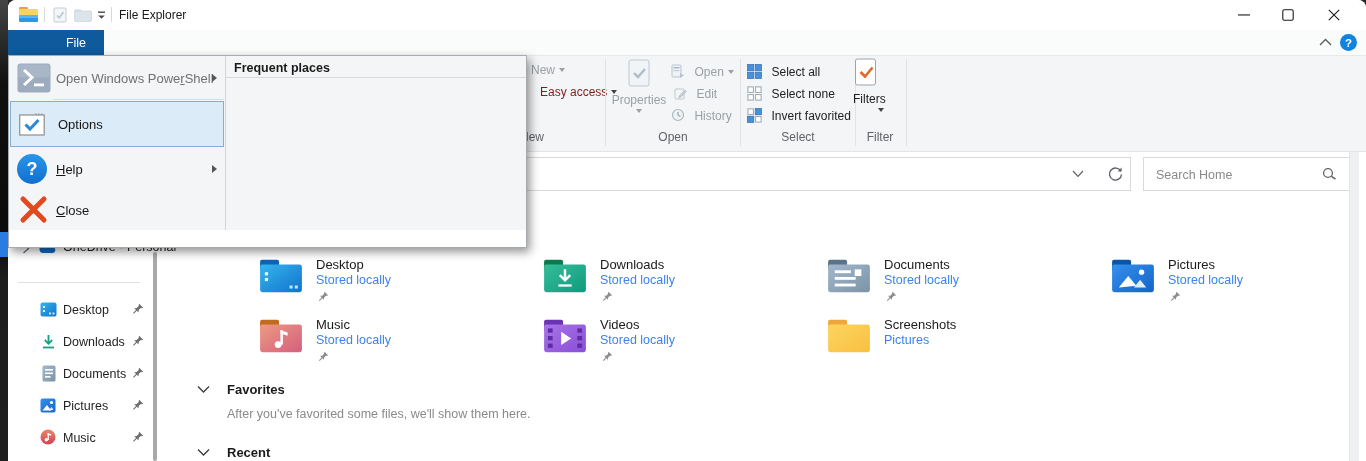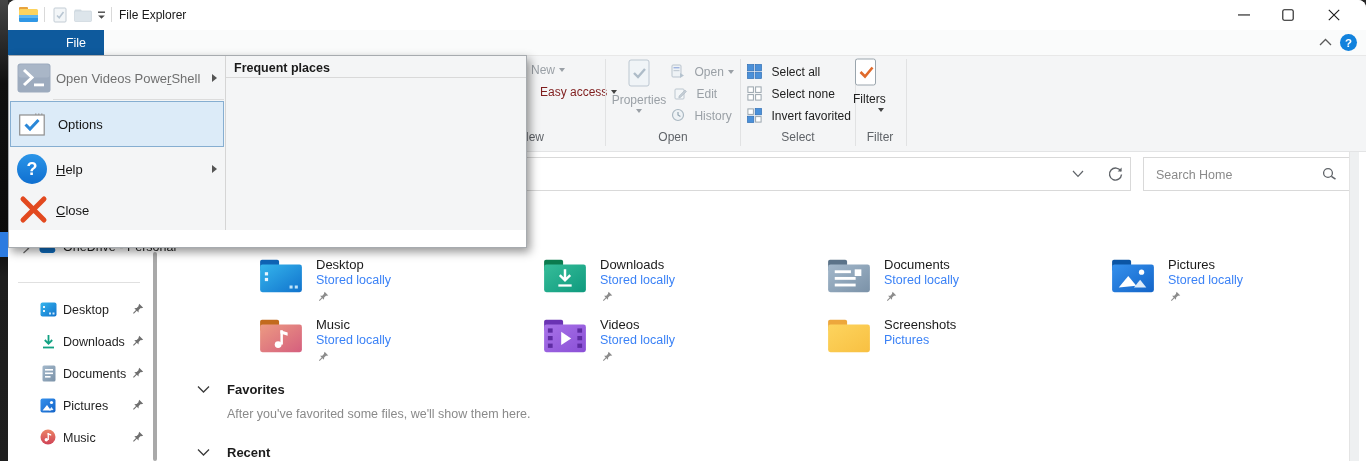--- a/index.html
+++ b/index.html
@@ -475,21 +475,21 @@
       <div class="abs menu-vsep"></div>
       <div class="abs menu-footer"></div>
 
       <div class="abs" style="left:0;top:2px;width:216px;height:40px">
         <svg class="abs" style="left:8px;top:5px" width="34" height="30" viewBox="0 0 34 30">
           <rect x="0.5" y="0.5" width="33" height="29" rx="3" fill="#9dabbe"></rect>
           <rect x="1.5" y="1.5" width="31" height="13" rx="2.5" fill="#a9b6c7"></rect>
           <path d="M7 7l8 7.5L7 22" fill="none" stroke="#fff" stroke-width="3"></path>
           <rect x="17" y="20.5" width="10" height="2.8" fill="#fff"></rect>
         </svg>
-        <div class="abs mi-label mi-dis" style="left:47px;top:13px"><span>Open Videos Powe</span><span class="ul">r</span><span>Shell</span></div>
+        <div class="abs mi-label mi-dis" style="left:47px;top:13px"><span>Open Windows Powe</span><span class="ul">r</span><span>Shell</span></div>
         <div class="abs submenu-arrow" style="left:203px;top:16px;border-left-color:#555"></div>
       </div>
       <div class="abs menu-sep" style="left:44px;top:43px;width:171px"></div>
 
       <div class="abs mi-hl" style="left:1px;top:45px;width:214px;height:46px">
         <svg class="abs" style="left:8px;top:11px" width="26" height="23" viewBox="0 0 26 23">
           <rect x="0.7" y="2" width="24.5" height="20" fill="#fff" stroke="#8e8e8e" stroke-width="1.2"></rect>
           <rect x="16" y="0.5" width="1.5" height="1.5" fill="#9a9a9a"></rect>
             <rect x="19" y="0.5" width="1.5" height="1.5" fill="#9a9a9a"></rect>
             <rect x="22" y="0.5" width="1.5" height="1.5" fill="#9a9a9a"></rect>

